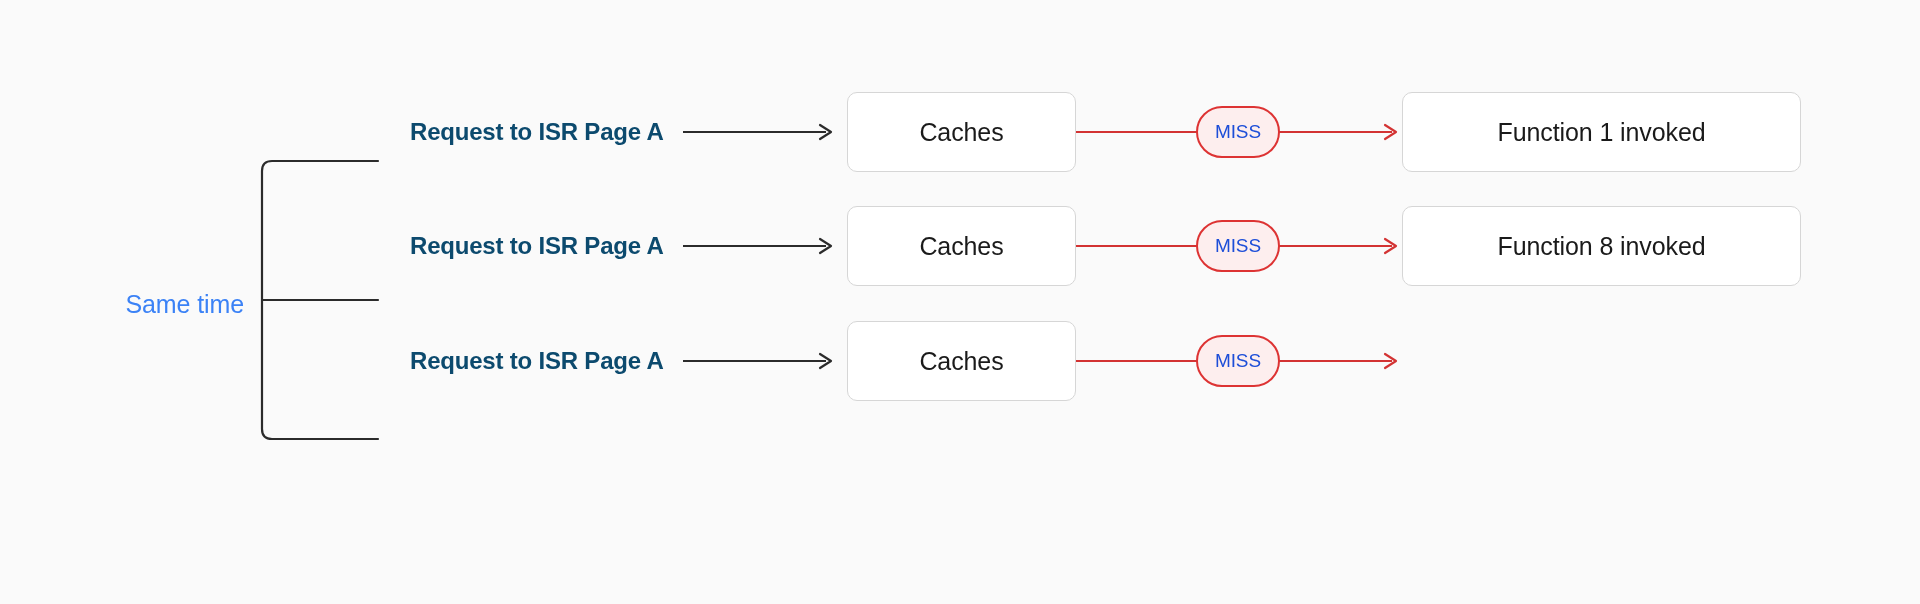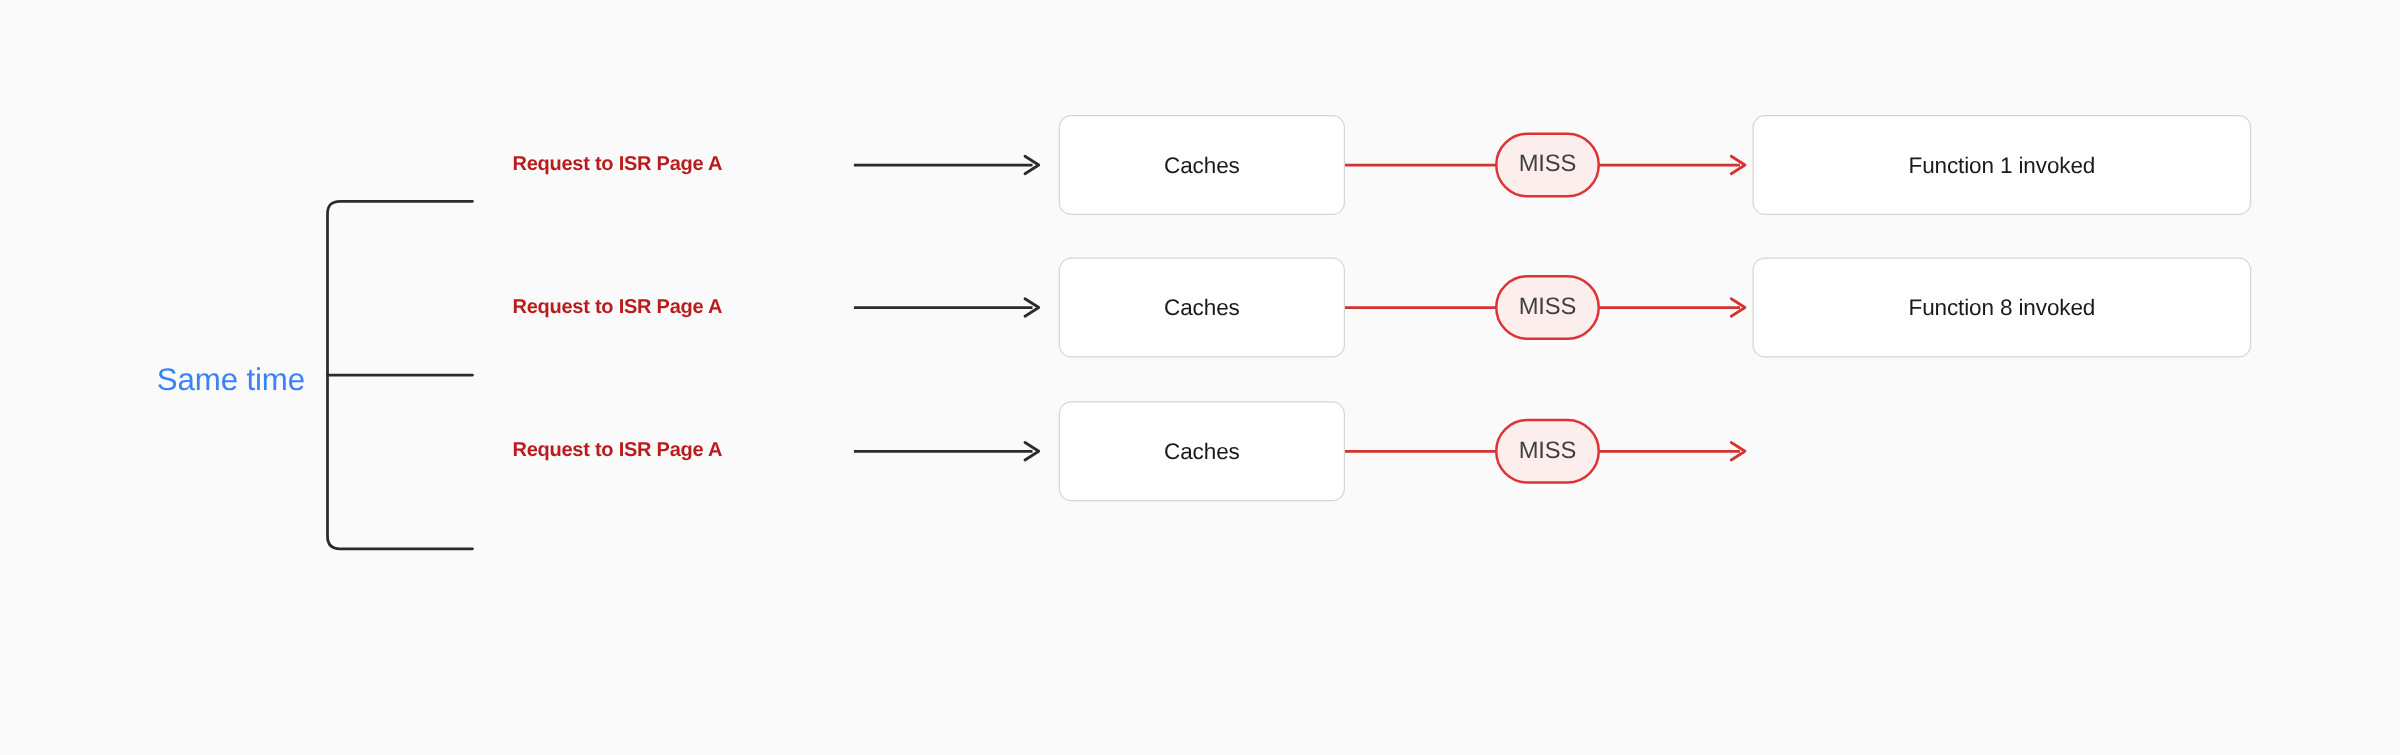--- a/index.html
+++ b/index.html
@@ -48,23 +48,23 @@
     height: 100px;
   }
 
   .request-label {
     position: absolute;
     left: 410px;
     top: 0;
     height: 100px;
     display: flex;
     align-items: center;
-    font-size: 16px;
+    font-size: 24px;
     font-weight: 700;
-    color: #b91c1c;
+    color: #0c4a6e;
     letter-spacing: -0.2px;
     white-space: nowrap;
   }
 
   .arrow-black {
     position: absolute;
     left: 683px;
     top: 0;
     height: 100px;
     display: flex;
@@ -75,21 +75,21 @@
     position: absolute;
     top: 10px;
     height: 80px;
     box-sizing: border-box;
     background: #ffffff;
     border: 1px solid #d6d6d6;
     border-radius: 10px;
     display: flex;
     align-items: center;
     justify-content: center;
-    font-size: 18px;
+    font-size: 25px;
     font-weight: 400;
     color: #1a1a1a;
     letter-spacing: -0.1px;
     white-space: nowrap;
   }
 
   .node-cache {
     left: 847px;
     width: 229px;
   }
@@ -116,21 +116,21 @@
     height: 52px;
     box-sizing: border-box;
     background: #fdeeee;
     border: 2px solid #d33;
     border-radius: 26px;
     display: flex;
     align-items: center;
     justify-content: center;
     font-size: 19px;
     font-weight: 400;
-    color: #404040;
+    color: #1d4ed8;
     letter-spacing: -0.1px;
     z-index: 2;
   }
 </style>
 </head>
 <body>
 
 <div id="diagram">
 
   <div class="group-label" style="top:290px;">Same time</div>

